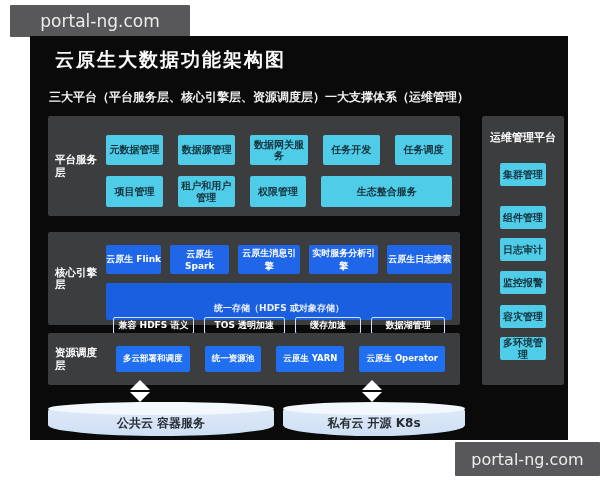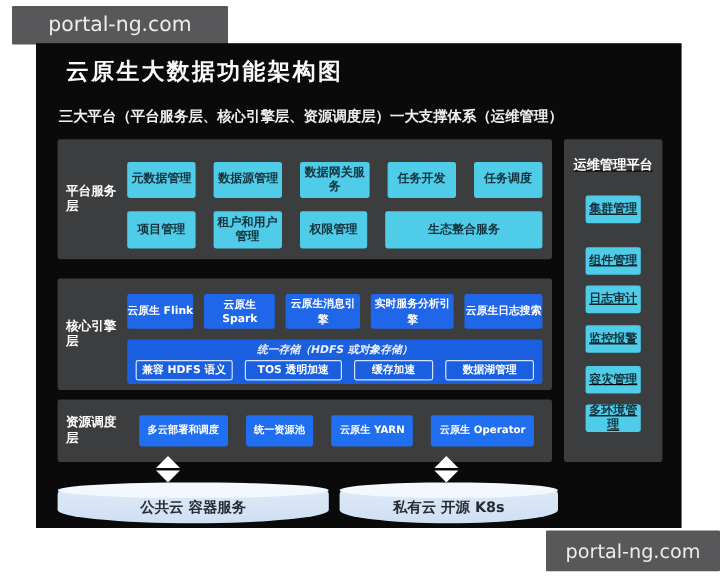--- a/index.html
+++ b/index.html
@@ -46,35 +46,35 @@
   .p-row2 .cyan-box { flex:1; }
   .p-row2 .wide { flex:2.3; }
 
   .e-row1 { position:absolute; left:58px; right:8px; top:13px; height:29px; display:flex; gap:9px; }
   .e-row1 .blue-box:nth-child(1){flex:1;} .e-row1 .blue-box:nth-child(2){flex:1.07;}
   .e-row1 .blue-box:nth-child(3){flex:1.12;} .e-row1 .blue-box:nth-child(4){flex:1.25;}
   .e-row1 .blue-box:nth-child(5){flex:1.17;}
 
   .storage { position:absolute; left:58px; right:8px; top:51px; height:37px;
     background:var(--storage-blue,#1a5fe0); border-radius:2px; }
-  .storage-title { text-align:center; font-size:9px; color:#e9efff; font-weight:bold; padding-top:2px;font-style:italic; }
+  .storage-title { text-align:center; font-size:9px; color:#e9efff; font-weight:bold; padding-top:19px; }
   .storage-row { display:flex; gap:10px; margin:2px 7px 0; }
   .storage-item { border:1px solid #d5e2ff; border-radius:2px; height:15px;
     display:flex; align-items:center; justify-content:center; font-size:9px;
     color:#ffffff; font-weight:bold; background:transparent; }
   .storage-row .storage-item:nth-child(1){flex:1.1;} .storage-row .storage-item:nth-child(2){flex:1.1;}
   .storage-row .storage-item:nth-child(3){flex:0.9;} .storage-row .storage-item:nth-child(4){flex:1;}
 
   .s-row { position:absolute; left:68px; right:15px; top:13px; height:26px;
     display:flex; justify-content:space-between; align-items:center; }
   .s-row .blue-box { height:26px; padding:0 7px; font-size:8.5px;
     background:var(--sched-blue,#1f6ff0); }
 
-  .sidebar { position:absolute; left:440px; top:80px; width:82px; height:269px;
-    background:var(--panel-dark,#3c3d3f); border-radius:2px;text-decoration:underline; }
+  .sidebar { position:absolute; left:452px; top:80px; width:82px; height:269px;
+    background:var(--panel-dark,#3c3d3f); border-radius:2px; }
   .sidebar-title { margin-top:14px; text-align:center; color:#ffffff; font-weight:bold; font-size:11px; }
   .sidebar .cyan-box { width:46px; height:23px; margin-left:auto; margin-right:auto; }
   .sb1{margin-top:18px;} .sb2{margin-top:20px;} .sb3{margin-top:9px;}
   .sb4{margin-top:10px;} .sb5{margin-top:11px;} .sb6{margin-top:9px;}
 
   .arrow { position:absolute; top:344px; width:22px; height:24px; }
   .arrow .tri-up { width:0; height:0; margin:0 auto;
     border-left:10px solid transparent; border-right:10px solid transparent;
     border-bottom:10px solid #fff; }
   .arrow .tri-down { width:0; height:0; margin:2px auto 0;

